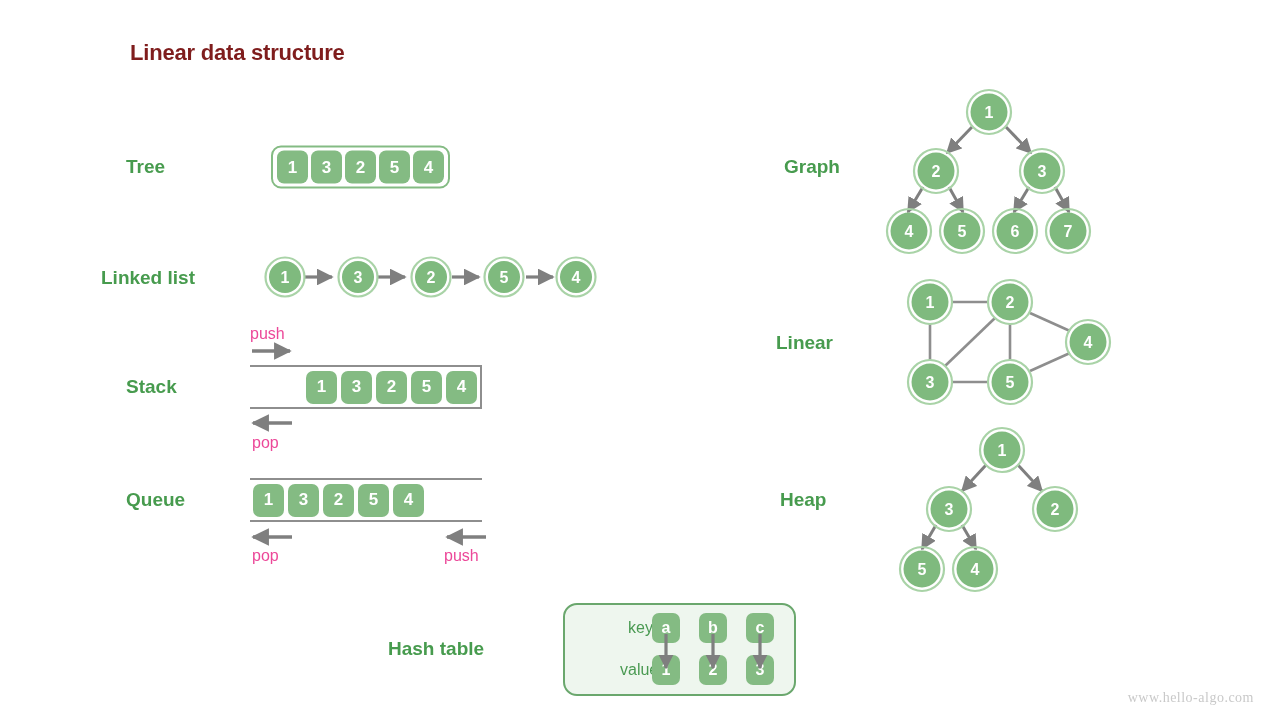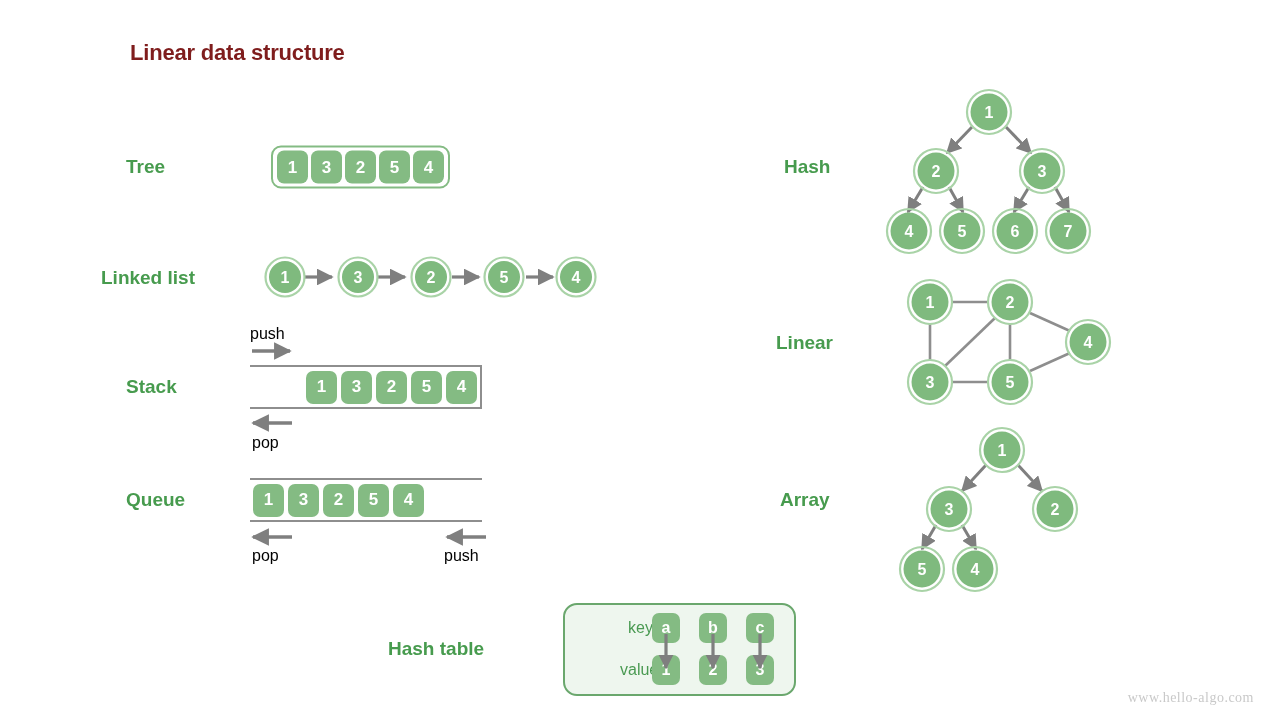--- a/index.html
+++ b/index.html
@@ -92,21 +92,21 @@
     justify-content: flex-start;
     align-items: center;
     gap: 4px;
     padding: 0 3px;
   }
 
   
   .op-label {
     position: absolute;
     font-size: 16px;
-    color: #000000;
+    color: #ec4899;
     white-space: nowrap;
     text-align: center;
   }
 
   
   #hash-panel {
     position: absolute;
     left: 563px;
     top: 603px;
     width: 233px;
@@ -214,23 +214,23 @@
   <div class="hash-rowlabel" style="left:588px; top:628px;">key</div>
   <div class="hash-rowlabel" style="left:580px; top:670px;">value</div>
 
   <div class="hash-cell" style="left:666px; top:628px;">a</div>
   <div class="hash-cell" style="left:713px; top:628px;">b</div>
   <div class="hash-cell" style="left:760px; top:628px;">c</div>
   <div class="hash-cell" style="left:666px; top:670px;">1</div>
   <div class="hash-cell" style="left:713px; top:670px;">2</div>
   <div class="hash-cell" style="left:760px; top:670px;">3</div>
 
-  <div class="row-label" style="left:784px; top:167px;">Hash</div>
+  <div class="row-label" style="left:784px; top:167px;">Graph</div>
   <div class="row-label" style="left:776px; top:343px;">Linear</div>
-  <div class="row-label" style="left:780px; top:500px;">Array</div>
+  <div class="row-label" style="left:780px; top:500px;">Heap</div>
 
   <svg id="overlay" viewBox="0 0 1280 720">
     <defs>
       <marker id="arrowGray" viewBox="0 0 10 10" refX="9" refY="5" markerWidth="5.2" markerHeight="5.2" orient="auto-start-reverse">
         <path d="M 0 0 L 10 5 L 0 10 z" fill="#7f7f7f"></path>
       </marker>
       <marker id="arrowGraySm" viewBox="0 0 10 10" refX="9" refY="5" markerWidth="4.6" markerHeight="4.6" orient="auto-start-reverse">
         <path d="M 0 0 L 10 5 L 0 10 z" fill="#7f7f7f"></path>
       </marker>
     </defs>

